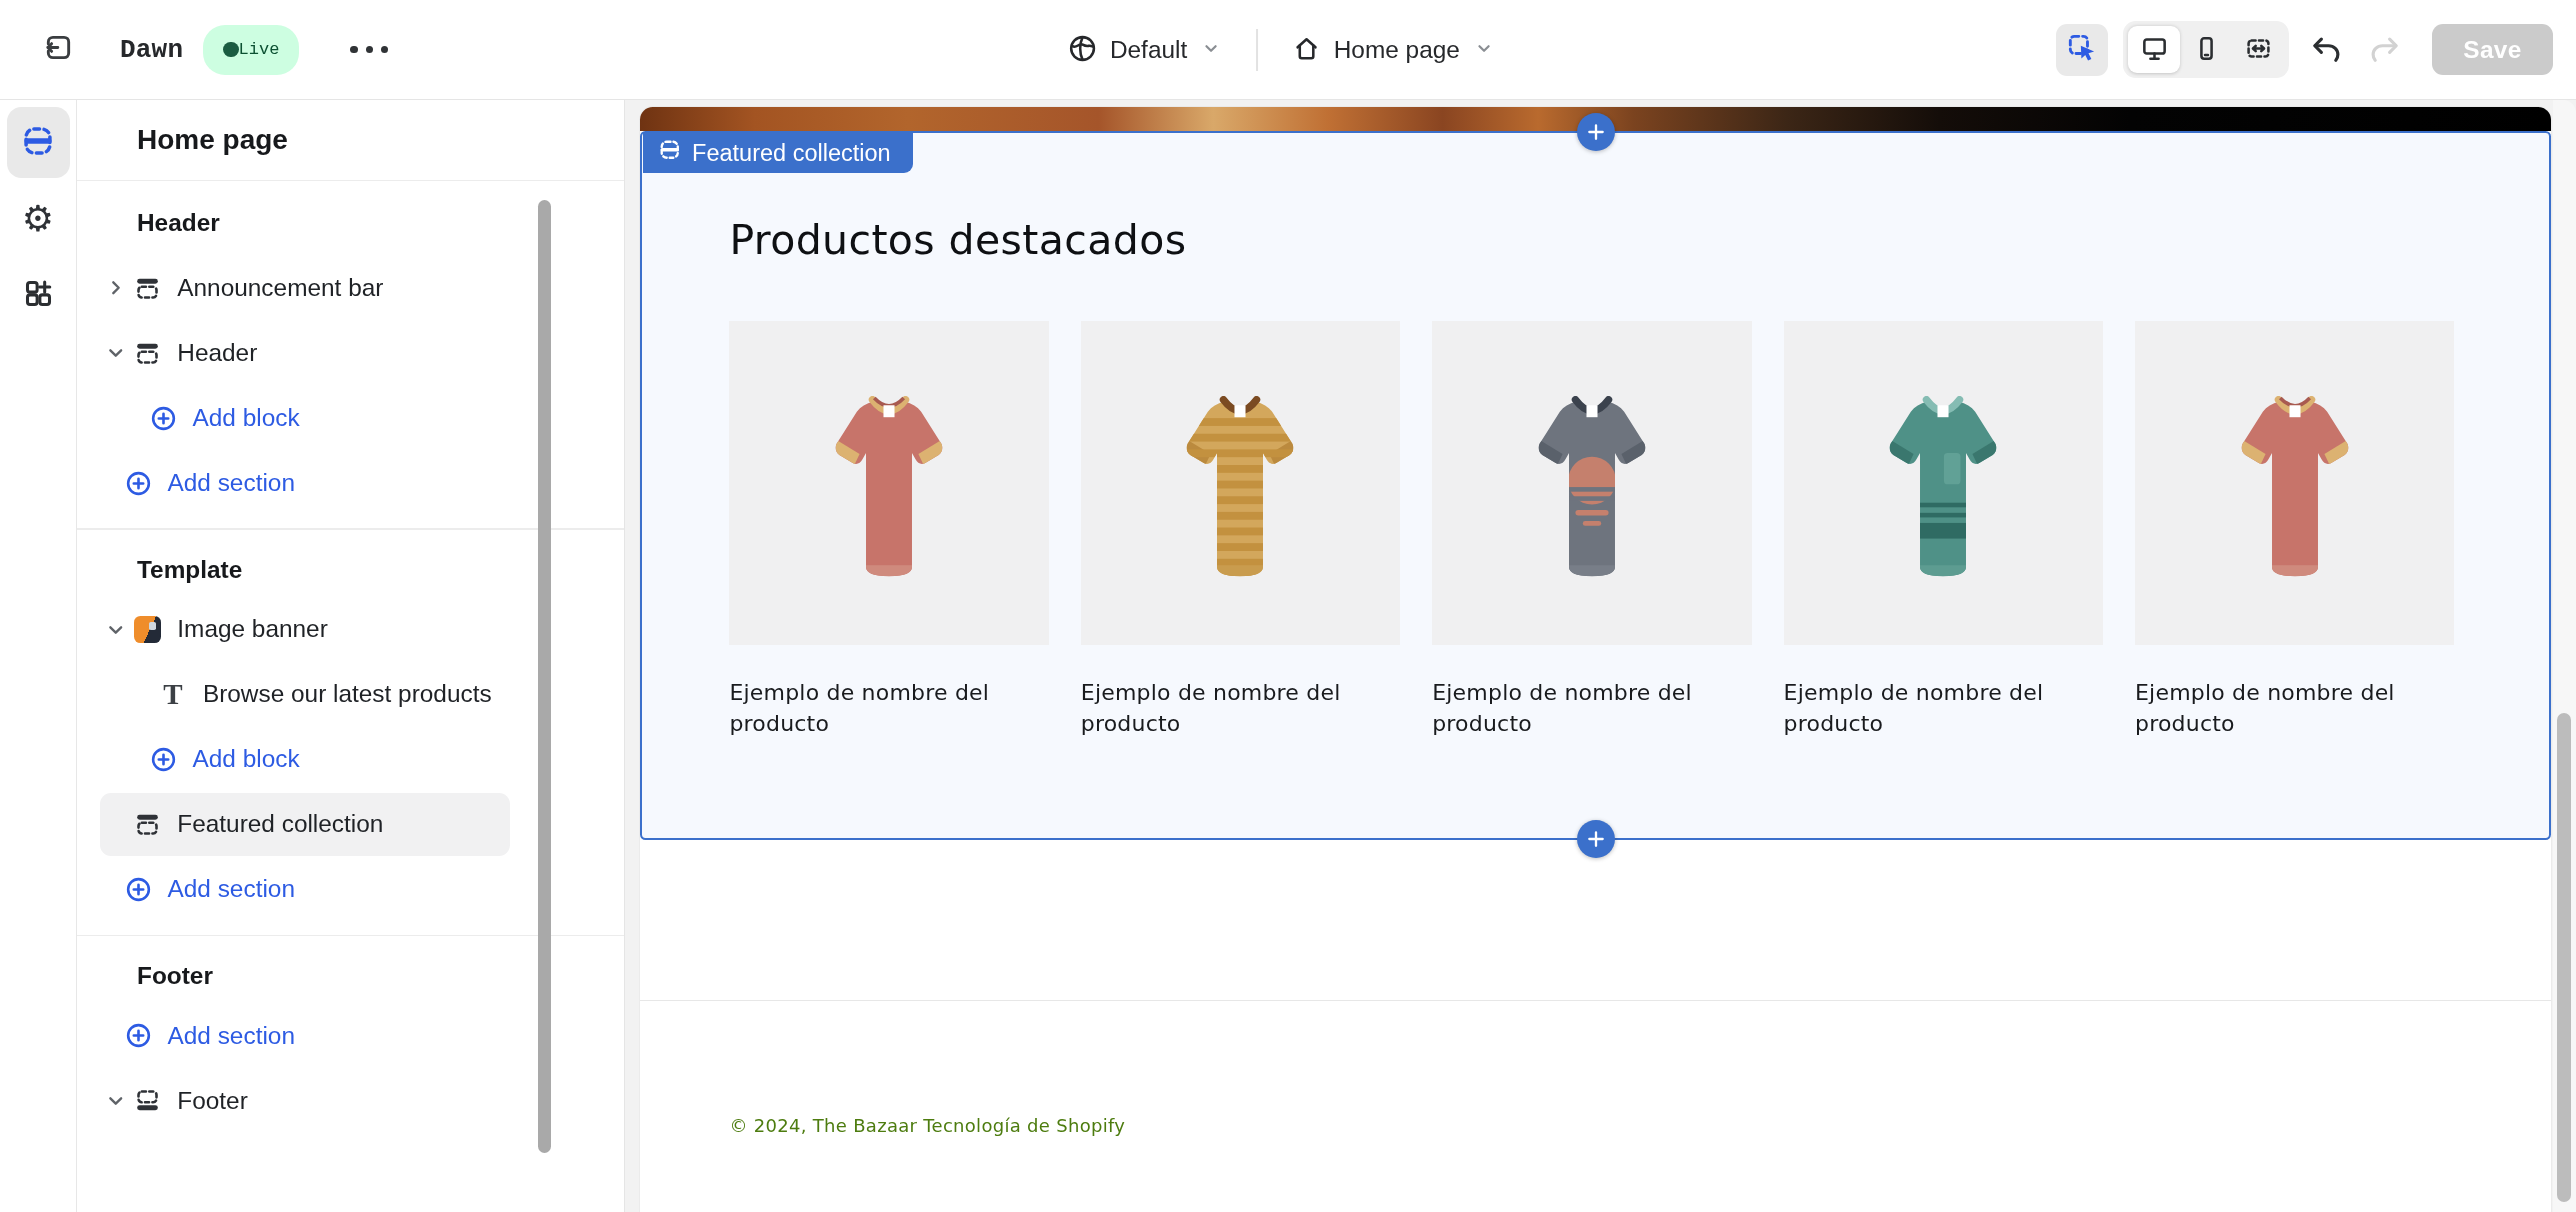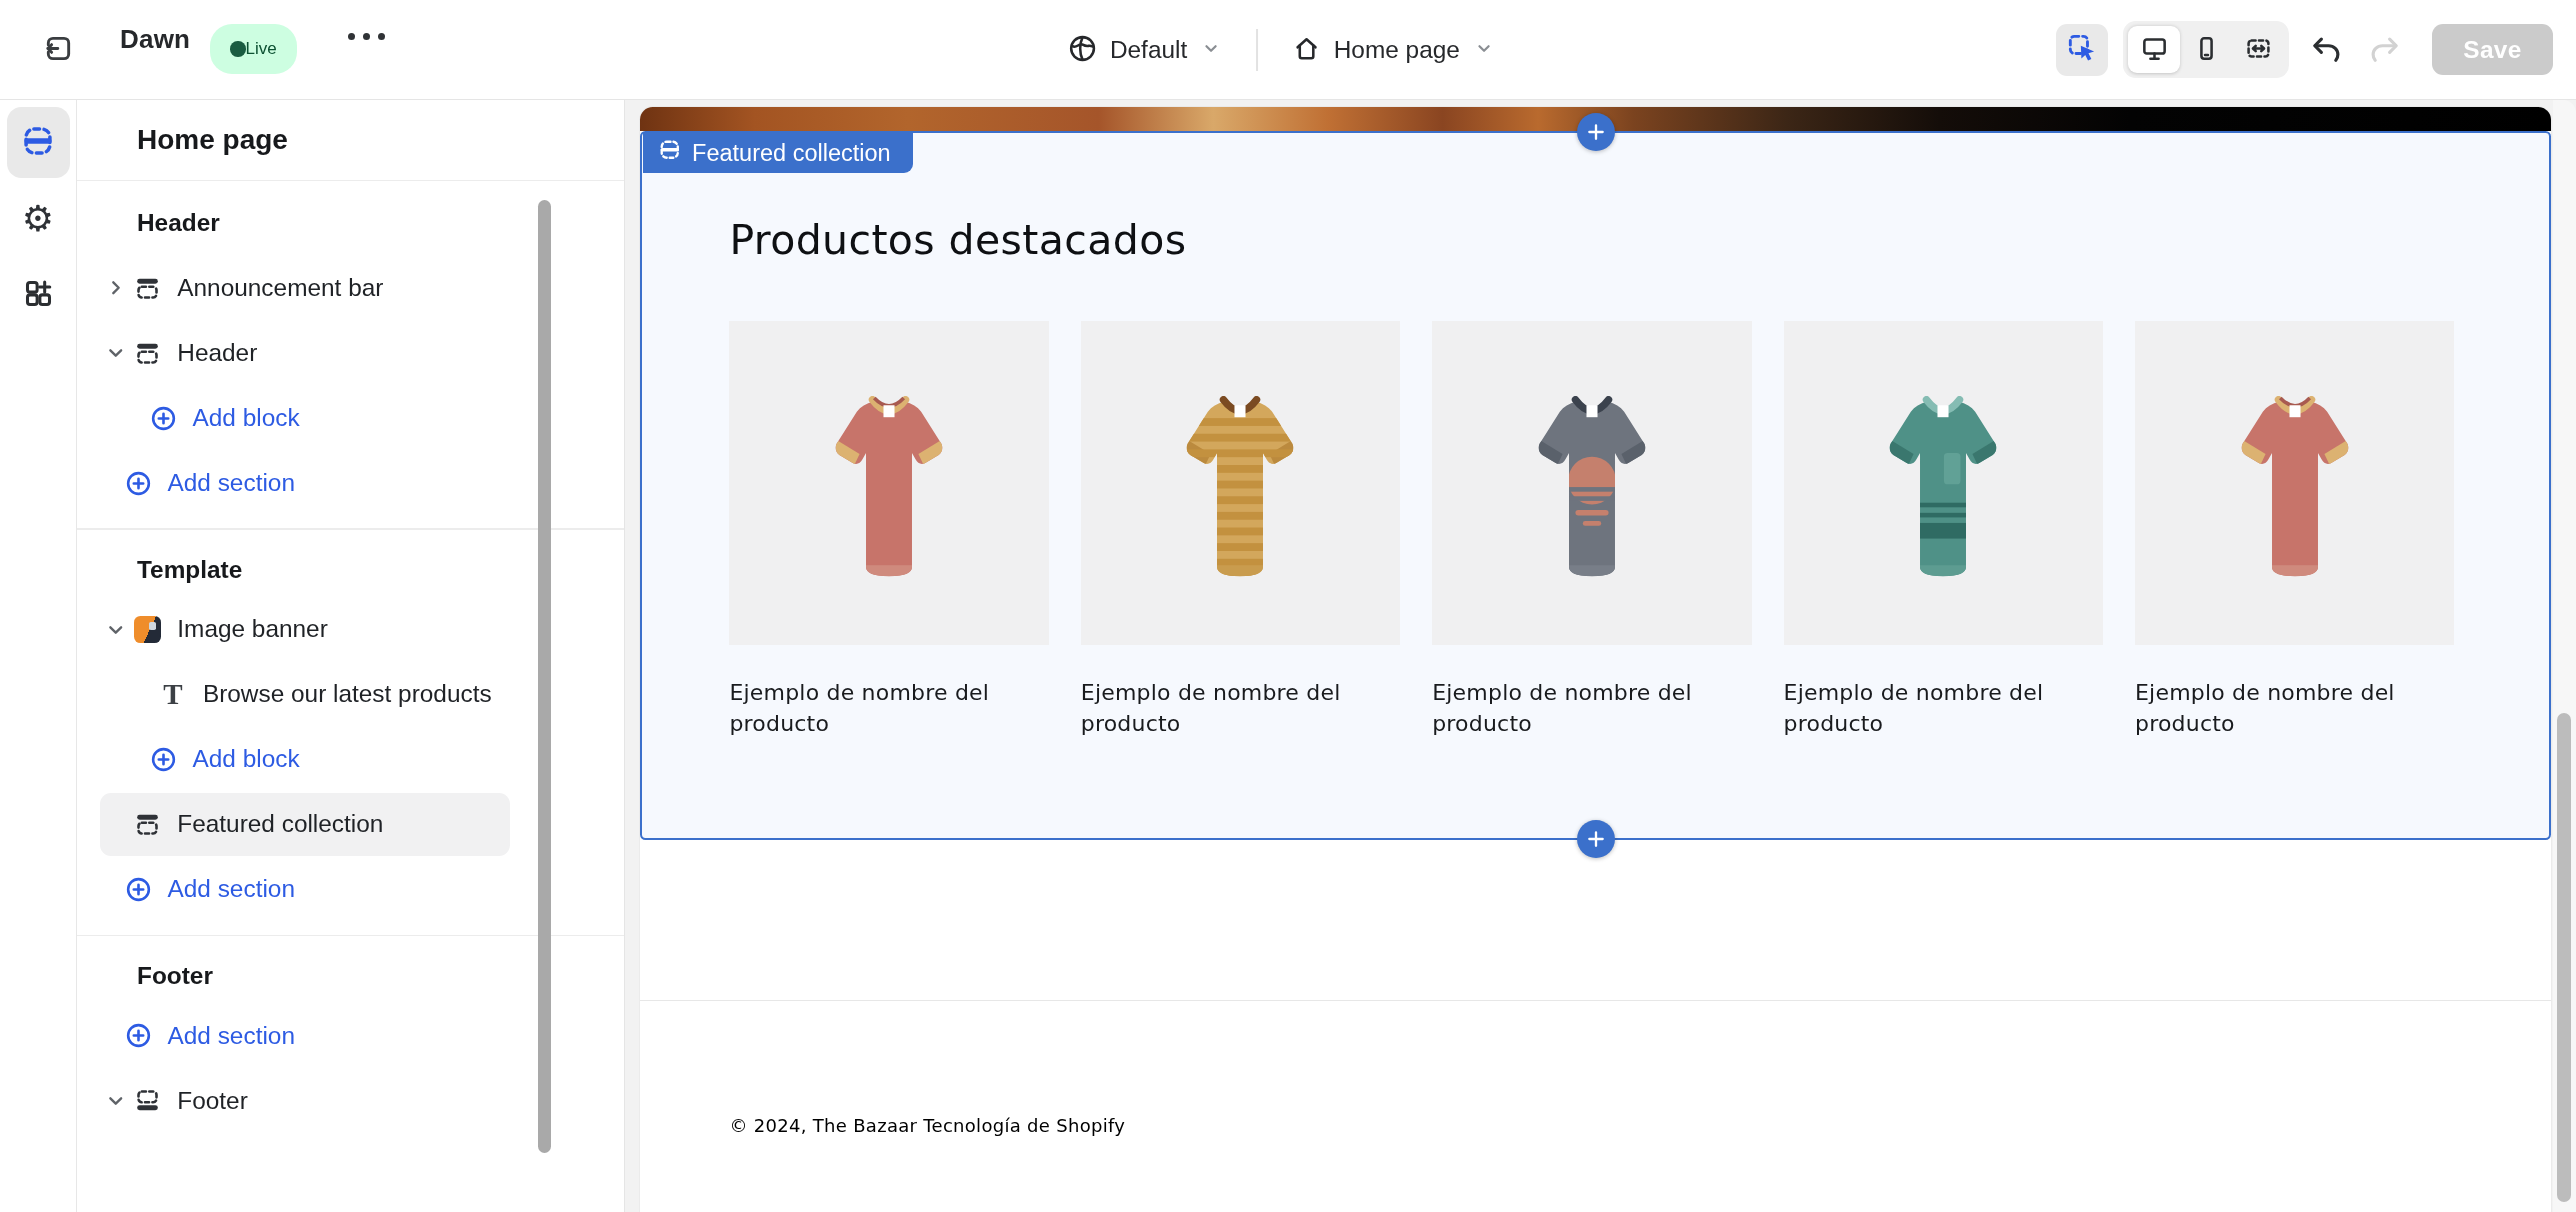--- a/index.html
+++ b/index.html
@@ -2,21 +2,21 @@
 <html style="--link_blue: #2d5be3; --selection_blue: #3b70cb; --live_bg: #cdfee1; --live_text: #0c5132; --live_dot: #1a5c41; --save_disabled_bg: #cbcbcb; --card_bg: #f0f0f1;font-size:14.5px"><head>
 <meta charset="utf-8">
 <style>
   * { margin:0; padding:0; box-sizing:border-box; }
   html,body { width:2576px; height:1213px; overflow:hidden; background:#fff;
     font-family:"Liberation Sans", sans-serif; }
 
   
   .topbar { position:relative; height:100px; background:#fff; border-bottom:1.8px solid #e5e5e5;
     display:flex; align-items:center; }
-  .tb-left { display:flex; margin-left:33px; }
+  .tb-left { display:flex; align-items:center; margin-left:33px;font-family:Liberation Mono, monospace; }
   .exit-btn { width:51px; height:51px; display:flex; align-items:center; justify-content:center;
     border-radius:11px; cursor:pointer; }
   .theme-name { font-size:26px; font-weight:600; color:#26282b; margin-left:36px; letter-spacing:0.2px; }
   .live-pill { display:flex; align-items:center; background:var(--live_bg,#cdfee1);
     color:var(--live_text,#0c5132); border-radius:22px; height:50px; padding:0 20px;
     font-size:17px; font-weight:500; margin-left:20px; }
   .live-dot { width:15.4px; height:15.4px; border-radius:50%; background:var(--live_dot,#194f3b); }
   .more-dots { display:flex; gap:8.1px; margin-left:42px; cursor:pointer; padding:9px; }
   .more-dots i { width:7.2px; height:7.2px; border-radius:50%; background:#303336; }
 
@@ -102,21 +102,21 @@
   .pv-heading { position:absolute; left:89px; top:109px; font-size:41px; font-weight:400;
     color:#0e1013; letter-spacing:0.4px; }
   .grid { position:absolute; left:89px; top:214px; width:1725px; display:grid;
     grid-template-columns:repeat(5,1fr); column-gap:32px; }
   .card { height:324px; background:var(--card_bg,#f0f0f1); display:flex; align-items:center;
     justify-content:center; }
   .card svg { display:block; margin-top:9px; }
   .pname { margin-top:32px; font-size:22px; color:#191b1e; line-height:31px; letter-spacing:0.2px;
     padding-right:54px; }
   .pv-footer-divider { position:absolute; left:0; right:0; top:893px; height:0.9px; background:#e7e7e7; }
-  .pv-copyright { position:absolute; left:89px; top:1008px; font-size:18px; color:#000000;
+  .pv-copyright { position:absolute; left:89px; top:1008px; font-size:18px; color:#4d7c0f;
     letter-spacing:0.3px; }
   .pv-track { position:absolute; right:0; top:0; width:23.5px; height:100%; background:#f7f7f7;
     border-radius:0 12.7px 0 0; }
   .pv-thumb { position:absolute; right:5.4px; top:613px; width:13.6px; height:489px; background:#bcbcbc;
     border-radius:7.2px; }
 
   svg { flex:none; }
 </style>
 </head>
 <body>

